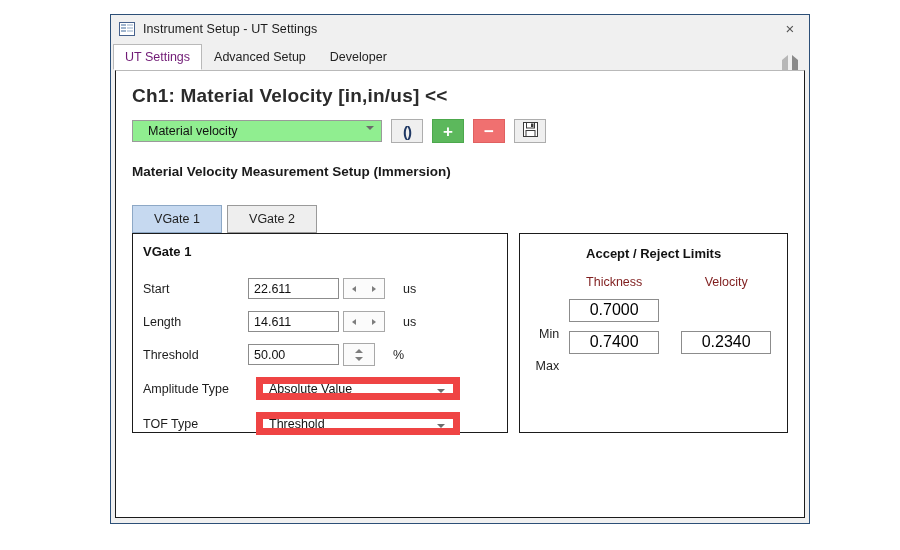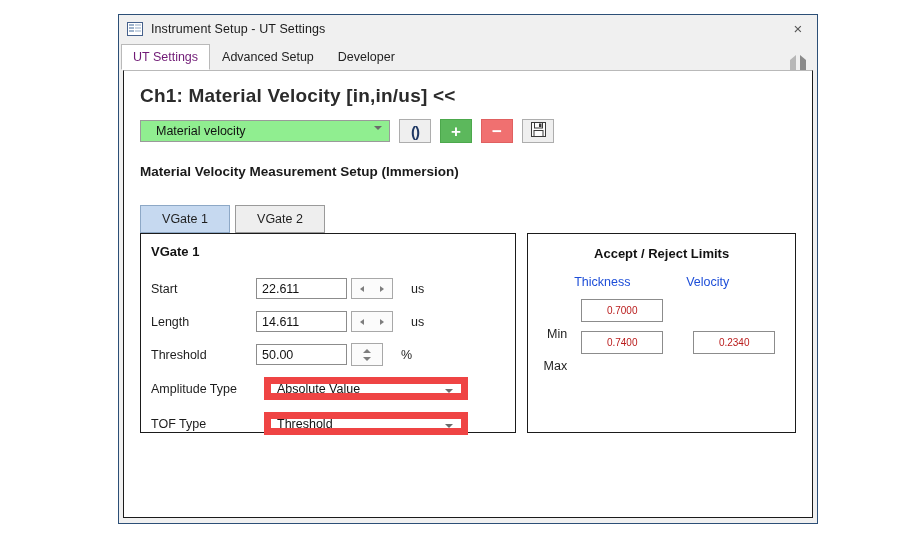--- a/index.html
+++ b/index.html
@@ -10,21 +10,21 @@
     width: 900px;
     height: 550px;
     background: #ffffff;
     font-family: "Liberation Sans", sans-serif;
     overflow: hidden;
   }
 
   
   .window {
     position: absolute;
-    left: 118px;
+    left: 110px;
     top: 14px;
     width: 700px;
     height: 510px;
     background: #f0f0f0;
     border: 1px solid #2c4f77;
     box-sizing: border-box;
     display: flex;
     flex-direction: column;
   }
 
@@ -391,47 +391,47 @@
   
   .limits-head {
     display: flex;
     align-items: center;
     margin-bottom: 5px;
   }
   .lim-spacer { width: 46px; flex: 0 0 46px; }
   .lim-col {
     width: 96px;
     flex: 0 0 96px;
-    text-align: left;
-    font-size: 12.5px;
-    color: #1d4ed8;
+    text-align: center;
+    font-size: 12.5px;
+    color: #7f1d1d;
   }
   .lim-col.second { margin-left: 16px; }
   .lim-row {
     display: flex;
     align-items: center;
     height: 32px;
   }
   .lim-label {
     width: 46px;
     flex: 0 0 46px;
     text-align: right;
     padding-right: 7px;
     font-size: 12.5px;
     color: #1d1d1d;
     box-sizing: border-box;
     margin-top: 47px;
   }
   .lim-box {
-    width: 82px;
+    width: 90px;
     height: 23px;
     border: 1px solid #8c8c8c;
     background: #ffffff;
-    font-size: 10px;
-    color: #b91c1c;
+    font-size: 16px;
+    color: #000000;
     display: flex;
     align-items: center;
     justify-content: center;
     box-sizing: border-box;
     cursor: text;
   }
   .lim-cell {
     width: 96px;
     flex: 0 0 96px;
     display: flex;

